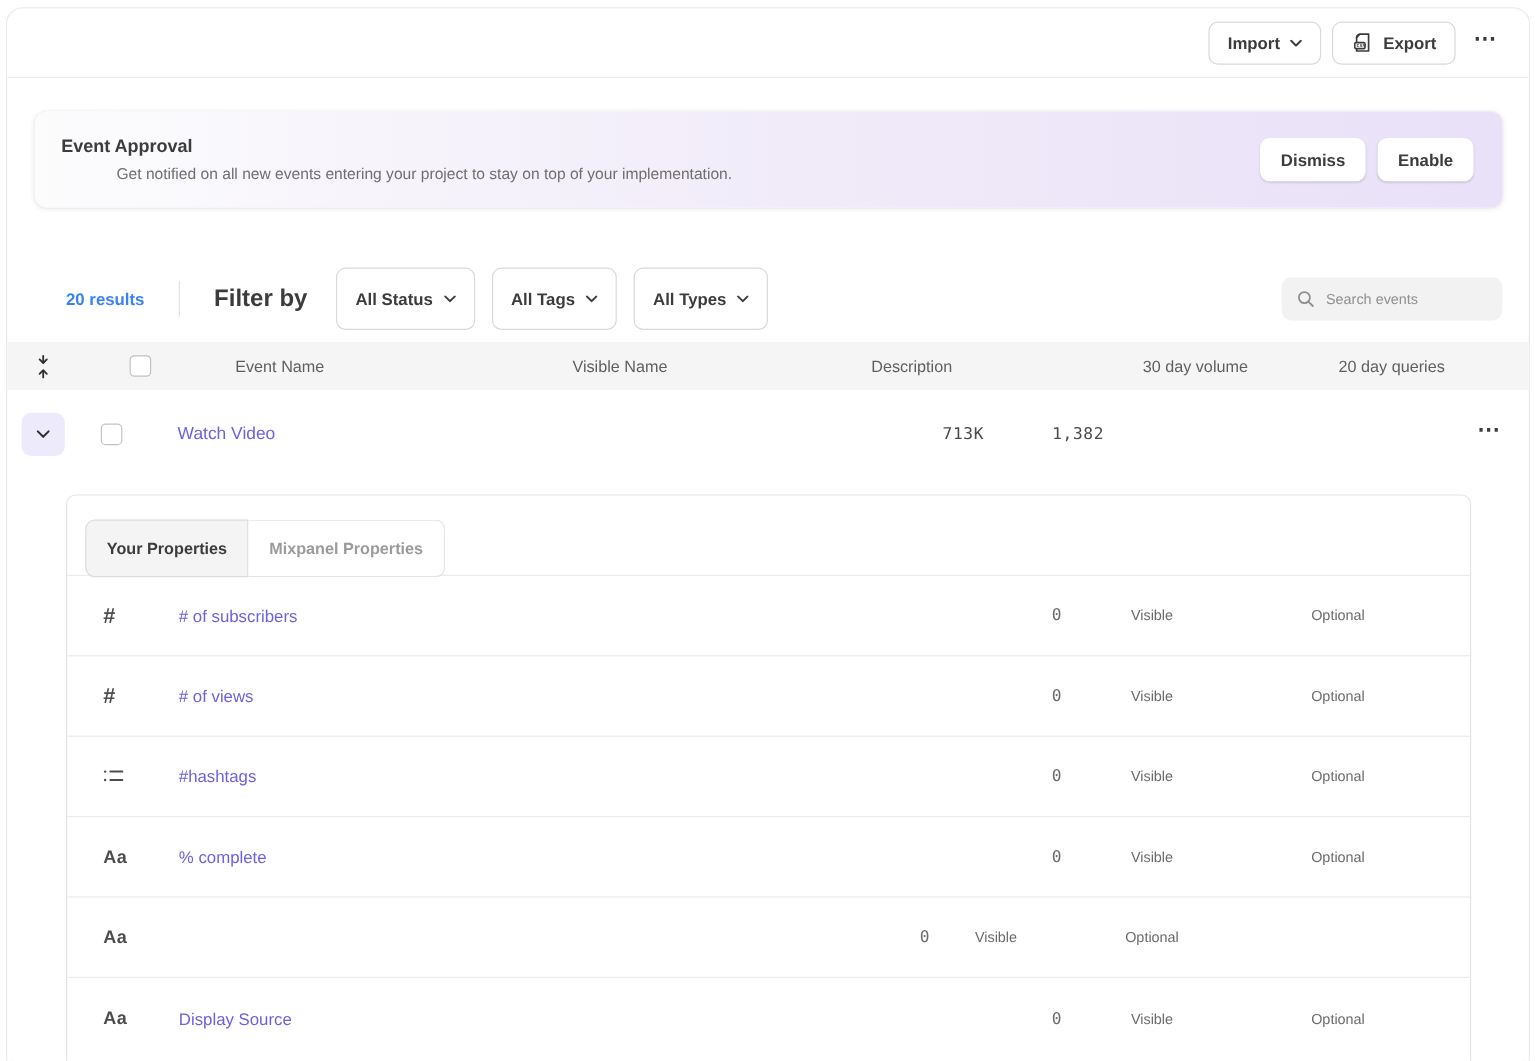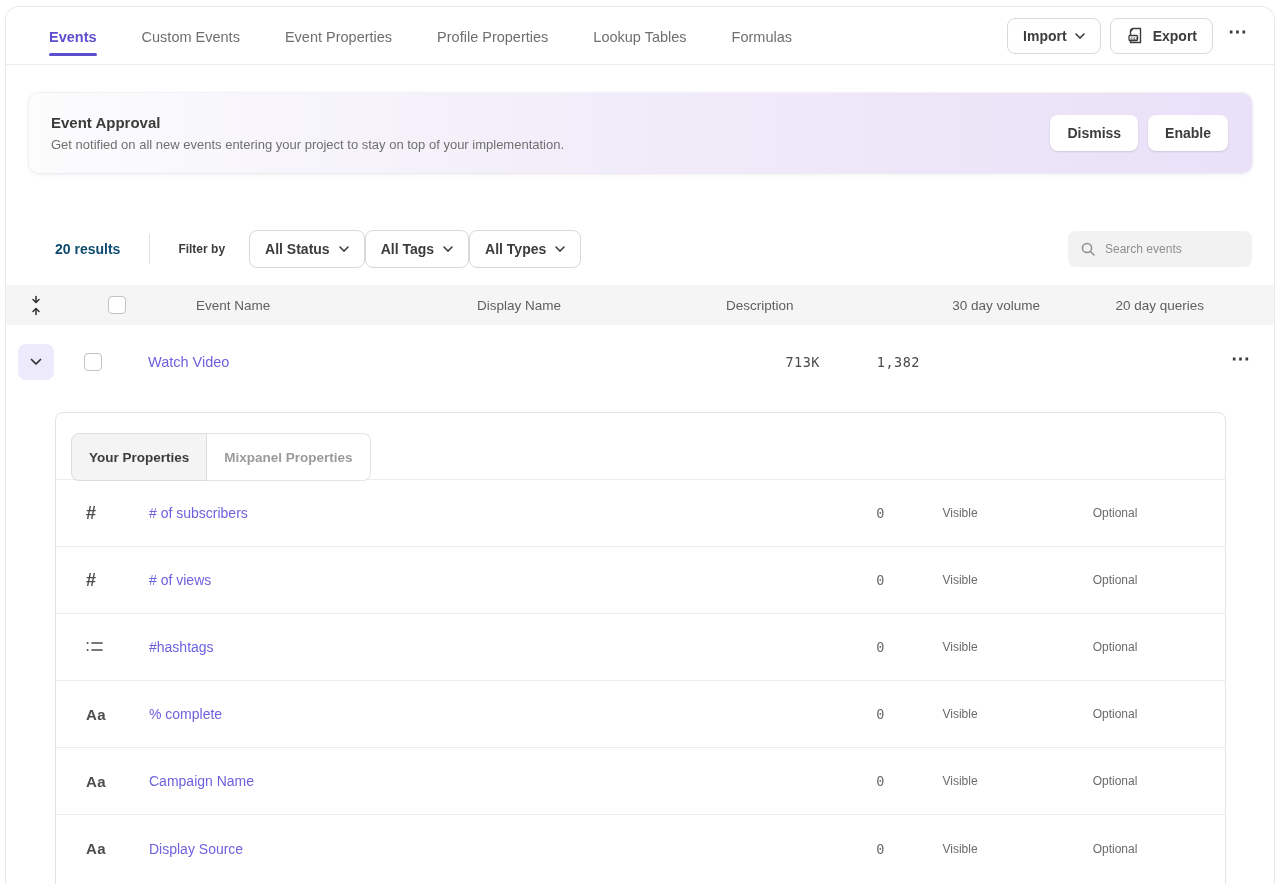--- a/index.html
+++ b/index.html
@@ -25,34 +25,34 @@
   .chev { width:10px; height:6px; }
   .more-btn { border:none; background:none; font-size:19px; font-weight:700; color:#3c3c3c;
     letter-spacing:1px; cursor:pointer; padding:0 4px 8px 6px; }
 
   
   .banner { margin:28px 22px 0 23px; height:80px; border-radius:10px;
     background:linear-gradient(90deg,#fcfcfd 0%,#f0eaf9 55%,#e9e1f8 100%);
     box-shadow:0 1px 4px rgba(60,50,90,.10), 0 0 0 1px rgba(120,100,180,.05);
     display:flex; align-items:center; padding:0 24px 0 22px; }
   .banner-title { font-size:15px; font-weight:700; color:#3c3c3c; margin-bottom:6px; }
-  .banner-desc { font-size:13px; color:#6f6f6f; }
+  .banner-desc { font-size:13px; color:#6f6f6f;margin-left:46px; }
   .banner-actions { margin-left:auto; display:flex; gap:10px; }
   .banner-btn { background:#fff; border:none; border-radius:8px; height:36px; padding:0 17px;
     font-size:14px; font-weight:600; color:#3c3c3c; cursor:pointer;
     box-shadow:0 1px 2px rgba(0,0,0,.12); }
 
   
   .filter-row { display:flex; align-items:center; margin:57px 22px 0 49px; height:38px; }
-  .results { font-size:14px; font-weight:600; color:#0c4a6e; }
+  .results { font-size:14px; font-weight:600; color:#3b82f6; }
   .vdiv { width:1px; height:30px; background:#e2e2e2; margin:0 28px 0 29px; }
-  .filter-by { font-size:12px; font-weight:600; color:#3c3c3c; margin-right:24px; }
+  .filter-by { font-size:20px; font-weight:600; color:#3c3c3c; margin-right:24px; }
   .dropdown { display:inline-flex; align-items:center; gap:9px; background:#fff;
-    border:1px solid #d9d9d9; border-radius:8px; height:38px; padding:0 15px;
-    font-size:14px; font-weight:600; color:#3c3c3c; cursor:pointer; }
+    border:1px solid #d9d9d9; border-radius:8px; height:52px; padding:0 15px;
+    font-size:14px; font-weight:600; color:#3c3c3c; cursor:pointer; margin-right:14px; }
   .search { margin-left:auto; display:flex; align-items:center; gap:9px;
     background:#f2f2f3; border-radius:8px; height:36px; width:184px; padding:0 12px; }
   .search input { border:none; background:transparent; outline:none; font-size:12px;
     color:#3c3c3c; width:130px; font-family:inherit; }
   .search input::placeholder { color:#8f8f8f; }
 
   
   .tgrid { display:grid; padding:0 6px 0 12px;
     grid-template-columns:64px 66px 257px 225px 190px 100px 140px 1fr 56px;
     align-items:center; }
@@ -95,28 +95,20 @@
   .pnum { font-family:"DejaVu Sans Mono","Liberation Mono",monospace; font-size:13.5px;
     color:#6b6b6b; text-align:right; letter-spacing:.5px; }
   svg { display:block; }
 </style>
 </head>
 <body>
 
 <div class="frame">
 
   <header class="topbar">
-    <nav class="tabs">
-      <span class="tab active">Events</span>
-      <span class="tab">Custom Events</span>
-      <span class="tab">Event Properties</span>
-      <span class="tab">Profile Properties</span>
-      <span class="tab">Lookup Tables</span>
-      <span class="tab">Formulas</span>
-    </nav>
     <div class="topbar-actions">
       <button class="btn">
         <span>Import</span>
         <svg class="chev" viewBox="0 0 10 6" fill="none" stroke="#3c3c3c" stroke-width="1.6" stroke-linecap="round">
             <path d="M1 1l4 4 4-4"></path>
           </svg>
       </button>
       <button class="btn">
         <svg width="19" height="19" viewBox="0 0 19 19">
           <path d="M7 2.5 H14.5 V16.5 H4.5 V5.5 Z" fill="none" stroke="#3c3c3c" stroke-width="1.4" stroke-linejoin="round"></path>
@@ -176,21 +168,21 @@
     <span class="collapse-ic">
       <svg width="14" height="21" viewBox="0 0 14 21" fill="none" stroke="#2f2f2f" stroke-width="1.5" stroke-linecap="round">
         <path d="M7 1.5 V7"></path>
           <path d="M4 4.5 L7 7.5 L10 4.5" stroke-linejoin="round"></path>
         <path d="M7 19.5 V14"></path>
           <path d="M4 16.5 L7 13.5 L10 16.5" stroke-linejoin="round"></path>
       </svg>
     </span>
     <input type="checkbox" class="checkbox" style="">
     <span>Event Name</span>
-    <span>Display Name</span>
+    <span>Visible Name</span>
     <span>Description</span>
     <span class="th-right">30 day volume</span>
     <span class="th-right">20 day queries</span>
     <span class="th-owners">Owners</span>
     <span></span>
   </div>
 
   <div class="tgrid event-row">
     <button class="expander">
       <svg width="12" height="8" viewBox="0 0 12 8" fill="none" stroke="#2f2f2f" stroke-width="1.7" stroke-linecap="round" stroke-linejoin="round">
@@ -246,21 +238,20 @@
     <div class="pgrid prop-row">
       <span class="type-ic text-glyph">Aa</span>
       <a class="prop-link">% complete</a>
       <span class="pnum">0</span>
       <span class="pcol">Visible</span>
       <span class="pcol">Optional</span>
     </div>
 
     <div class="pgrid prop-row">
       <span class="type-ic text-glyph">Aa</span>
-      <a class="prop-link">Campaign Name</a>
       <span class="pnum">0</span>
       <span class="pcol">Visible</span>
       <span class="pcol">Optional</span>
     </div>
 
     <div class="pgrid prop-row">
       <span class="type-ic text-glyph">Aa</span>
       <a class="prop-link">Display Source</a>
       <span class="pnum">0</span>
       <span class="pcol">Visible</span>

